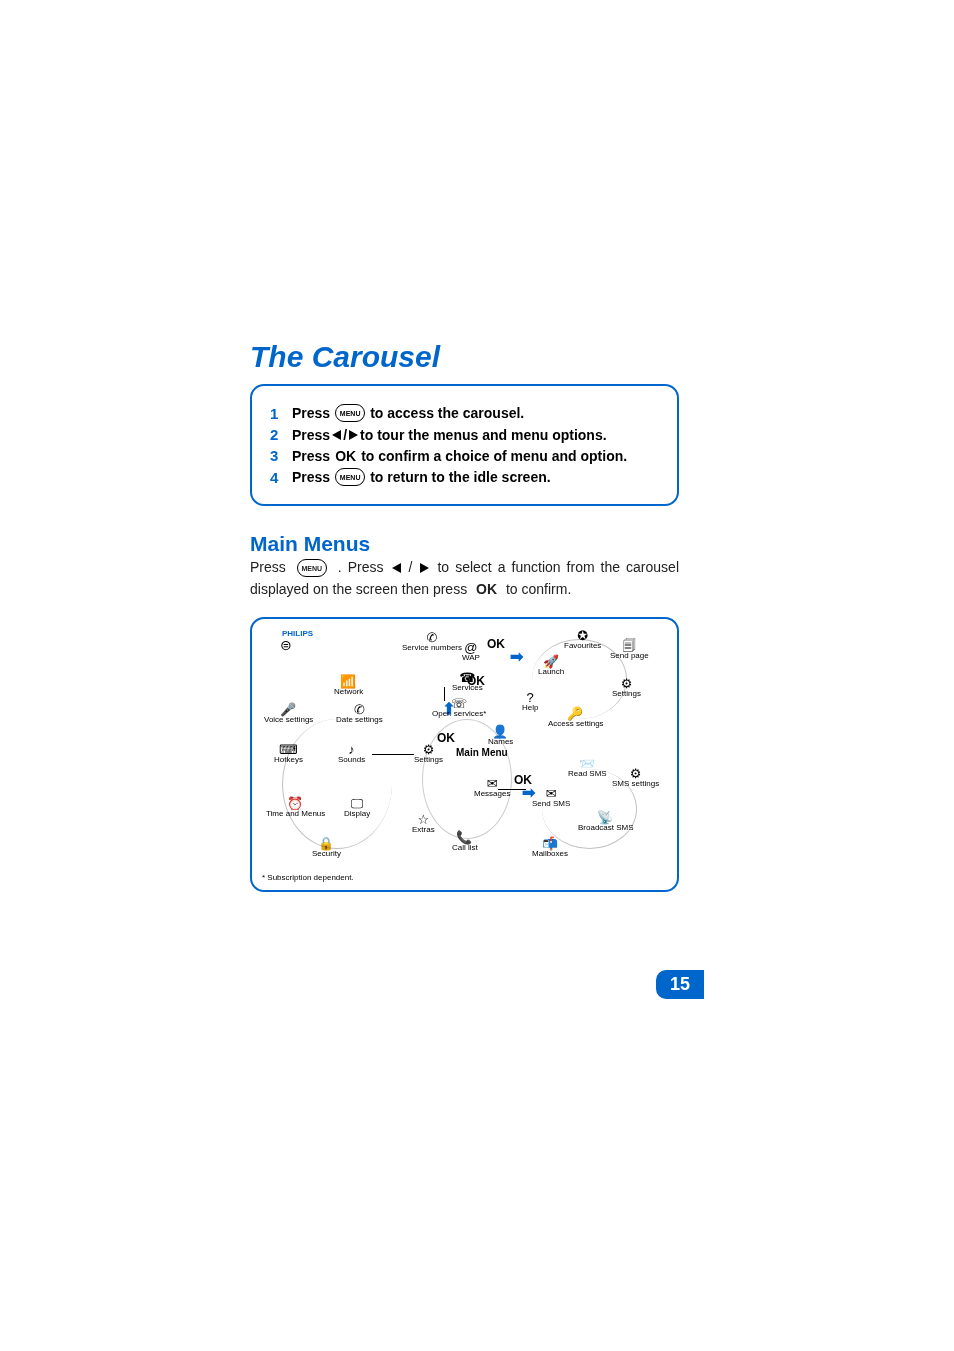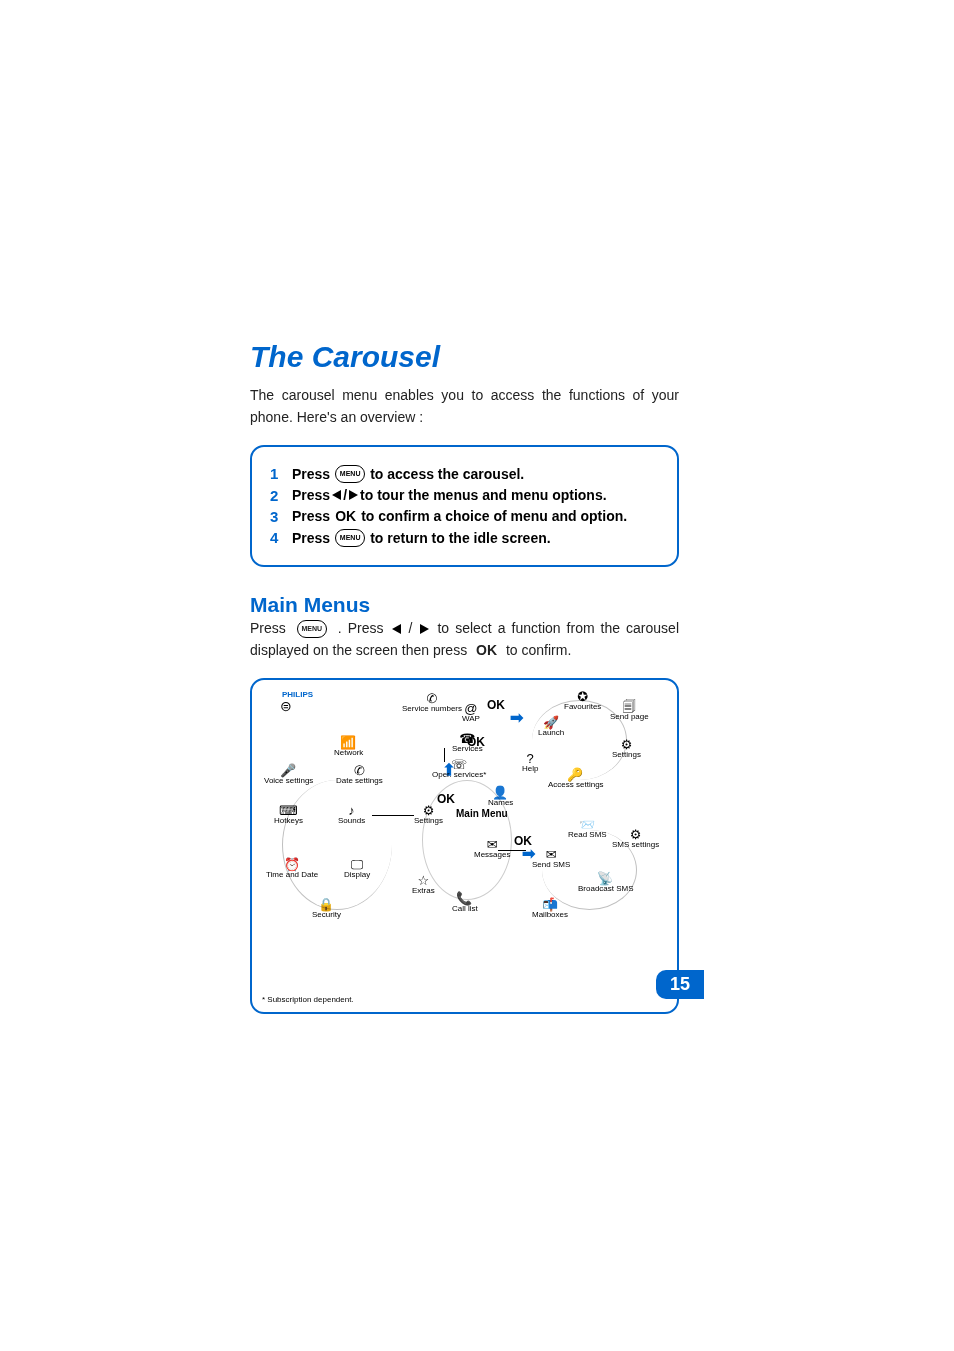--- a/index.html
+++ b/index.html
@@ -9,40 +9,39 @@
   .intro { color: #222; font-size: 14px; line-height: 1.6; text-align: justify; margin-bottom: 16px; }
   .steps-box { border: 2px solid #0066cc; border-radius: 14px; padding: 14px 18px; margin-bottom: 26px; }
   .step { display: flex; align-items: center; font-size: 14px; margin: 4px 0; font-weight: bold; color: #000; }
   .step-num { color: #0066cc; font-weight: bold; font-size: 15px; width: 22px; flex-shrink: 0; }
   .menu-icon { display: inline-flex; align-items: center; justify-content: center; width: 30px; height: 18px; border: 1px solid #000; border-radius: 9px; font-size: 7px; font-weight: bold; margin: 0 5px; vertical-align: middle; }
   .tri-left { display: inline-block; width: 0; height: 0; border-top: 5px solid transparent; border-bottom: 5px solid transparent; border-right: 9px solid #000; margin: 0 2px; vertical-align: middle; }
   .tri-right { display: inline-block; width: 0; height: 0; border-top: 5px solid transparent; border-bottom: 5px solid transparent; border-left: 9px solid #000; margin: 0 2px; vertical-align: middle; }
   .ok-icon { font-weight: bold; font-size: 14px; margin: 0 5px; }
   .section-h { color: #0066cc; font-size: 21px; font-weight: bold; }
   .body-text { font-size: 14px; line-height: 1.6; text-align: justify; margin-bottom: 16px; color: #222; }
-  .diagram-box { border: 2px solid #0066cc; border-radius: 14px; height: 336px; position: relative; background: #fff; overflow: hidden; padding-left: 48px; }
+  .diagram-box { border: 2px solid #0066cc; border-radius: 14px; height: 275px; position: relative; background: #fff; overflow: hidden; padding-left: 48px; }
   .dnode { position: absolute; text-align: center; font-size: 8px; color: #000; line-height: 1.1; }
   .dnode .glyph { display:block; font-size: 13px; line-height: 13px; }
   .philips { position:absolute; top:10px; left:30px; font-size:8px; font-weight:bold; color:#0066cc; }
   .philips-shield { position:absolute; top:18px; left:28px; font-size:14px; }
   .main-menu-label { position:absolute; top:128px; left:204px; font-size:10px; font-weight:bold; text-align:center; }
   .ok-label { position:absolute; font-size:12px; font-weight:bold; }
   .conn { position:absolute; background:#000; }
   .arrow-r { position:absolute; color:#0066cc; font-size:16px; font-weight:bold; }
   .footnote { position:absolute; bottom:8px; left:10px; font-size:8px; }
   .page-badge { position:absolute; right:250px; top:970px; background:#0066cc; color:#fff; font-weight:bold; font-size:18px; padding:4px 14px; border-top-left-radius:10px; border-bottom-left-radius:10px; }
   
   .curve { position:absolute; border:1px solid #000; border-radius:50%; }
 </style>
 </head>
 <body>
 
 <div class="page">
   <h1 class="title">The Carousel</h1>
-  <p class="intro">The carousel menu enables you to access the functions of your phone. Here's an overview :</p>
 
   <div class="steps-box">
     <div class="step">
       <span class="step-num">1</span>
       <span>Press </span>
       <span class="menu-icon">MENU</span>
       <span> to access the carousel.</span>
     </div>
     <div class="step">
       <span class="step-num">2</span>
@@ -103,21 +102,21 @@
     <div class="dnode" style="top:158px; left:222px;"><span class="glyph">✉</span><span>Messages</span></div>
     <div class="dnode" style="top:212px; left:200px;"><span class="glyph">📞</span><span>Call list</span></div>
     <div class="dnode" style="top:194px; left:160px;"><span class="glyph">☆</span><span>Extras</span></div>
     <div class="dnode" style="top:124px; left:162px;"><span class="glyph">⚙</span><span>Settings</span></div>
 
     <div class="dnode" style="top:56px; left:82px;"><span class="glyph">📶</span><span>Network</span></div>
     <div class="dnode" style="top:84px; left:12px;"><span class="glyph">🎤</span><span>Voice settings</span></div>
     <div class="dnode" style="top:84px; left:84px;"><span class="glyph">✆</span><span>Date settings</span></div>
     <div class="dnode" style="top:124px; left:22px;"><span class="glyph">⌨</span><span>Hotkeys</span></div>
     <div class="dnode" style="top:124px; left:86px;"><span class="glyph">♪</span><span>Sounds</span></div>
-    <div class="dnode" style="top:178px; left:14px;"><span class="glyph">⏰</span><span>Time and Date</span></div>
+    <div class="dnode" style="top:178px; left:14px;"><span class="glyph">⏰</span><span>Time and Menus</span></div>
     <div class="dnode" style="top:178px; left:92px;"><span class="glyph">🖵</span><span>Display</span></div>
     <div class="dnode" style="top:218px; left:60px;"><span class="glyph">🔒</span><span>Security</span></div>
 
     <div class="dnode" style="top:10px; left:312px;"><span class="glyph">✪</span><span>Favourites</span></div>
     <div class="dnode" style="top:20px; left:358px;"><span class="glyph">🗐</span><span>Send page</span></div>
     <div class="dnode" style="top:36px; left:286px;"><span class="glyph">🚀</span><span>Launch</span></div>
     <div class="dnode" style="top:72px; left:270px;"><span class="glyph">?</span><span>Help</span></div>
     <div class="dnode" style="top:58px; left:360px;"><span class="glyph">⚙</span><span>Settings</span></div>
     <div class="dnode" style="top:88px; left:296px;"><span class="glyph">🔑</span><span>Access settings</span></div>
 

